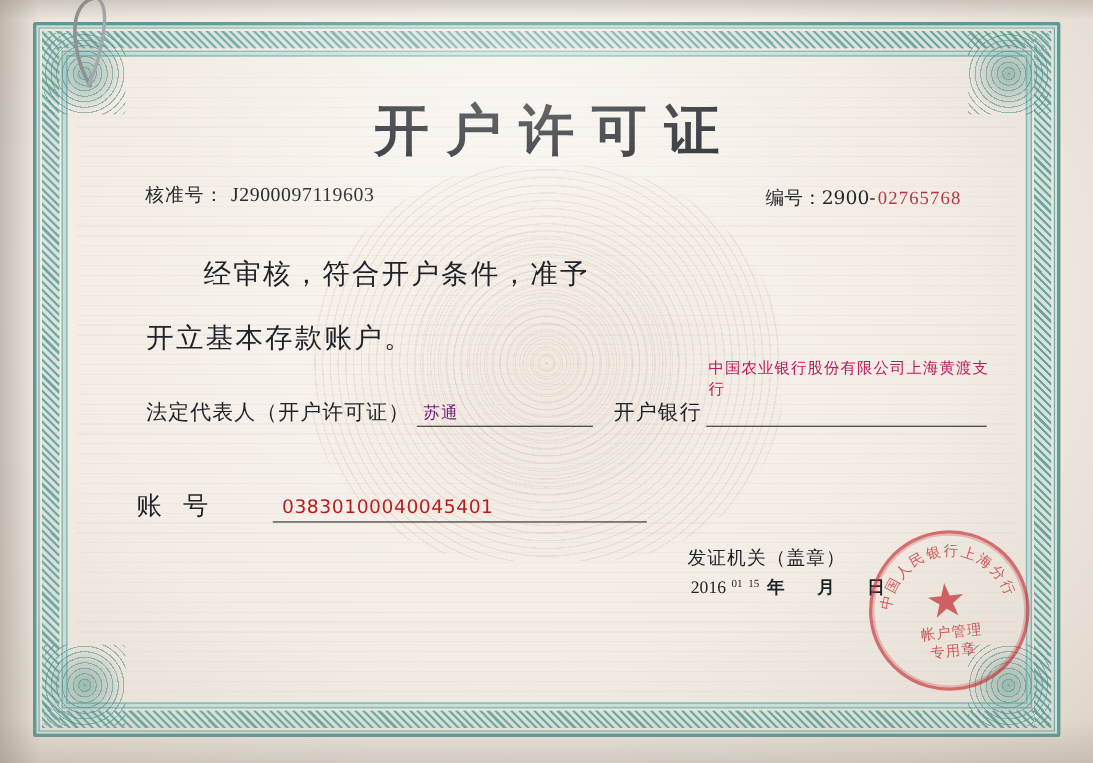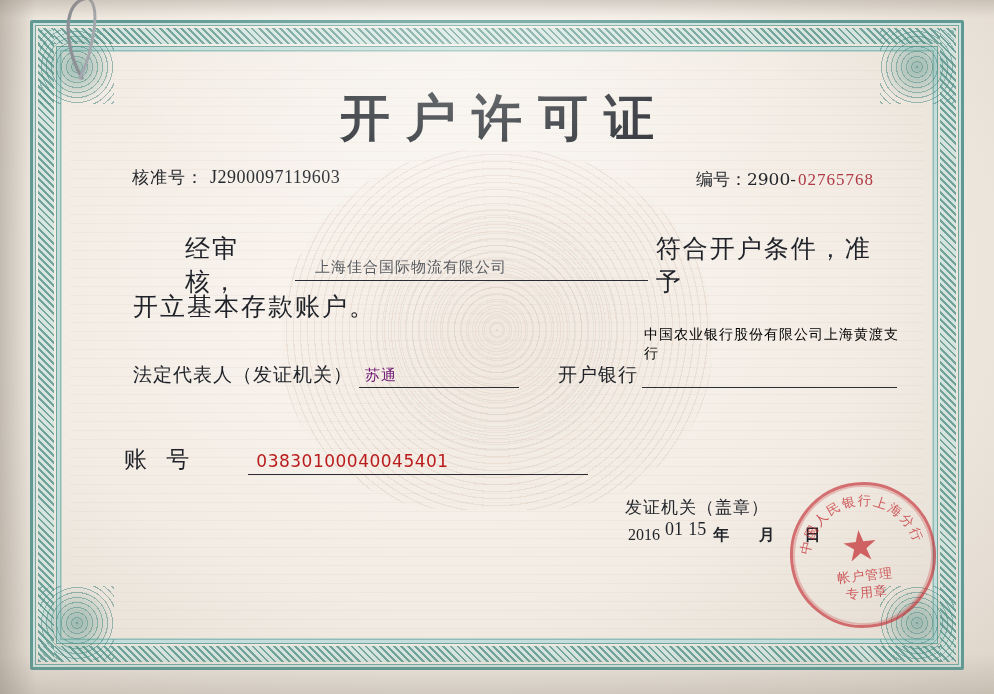--- a/index.html
+++ b/index.html
@@ -283,21 +283,21 @@
     border-bottom: 1.5px solid #2a2d33;
     height: 24px;
   }
   .row-bank .fill .handwritten {
     position: absolute;
     left: 2px;
     bottom: 24px;
     width: 260px;
     font-size: 14px;
     line-height: 19px;
-    color: #000000;
+    color: #be185d;
     font-family: Liberation Sans, sans-serif;
   }
 
   .row-account {
     position: absolute;
     left: 124px;
     top: 444px;
     font-family: "DejaVu Serif", "Liberation Serif", serif;
     font-size: 23px;
     letter-spacing: 6px;
@@ -342,21 +342,21 @@
     font-family: "DejaVu Serif", "Liberation Serif", serif;
     font-size: 16px;
     color: #1f2228;
     white-space: nowrap;
   }
   .issuer-date .year {
     font-family: "Liberation Serif", serif;
   }
   .issuer-date .mo, .issuer-date .dy {
     font-family: "Liberation Serif", serif;
-    font-size: 18px;
+    font-size: 10px;
     position: relative;
     top: -5px;
   }
   .issuer-date .cn {
     font-size: 16px;
     letter-spacing: 12px;
     margin-left: 2px;
     font-weight: bold;
   }
 
@@ -461,30 +461,27 @@
     <div class="row-approval">
       <span class="label">核准号：</span><span class="value">J2900097119603</span>
     </div>
 
     <div class="row-number">
       <span>编号：2900-</span><span class="serial">02765768</span>
     </div>
 
     <div class="body-line1">
       <span>经审核，</span>
-      <span class="fill">
-        <span class="handwritten">上海佳合国际物流有限公司</span>
-      </span>
       <span>符合开户条件，准予</span>
     </div>
 
     <div class="body-line2">开立基本存款账户。</div>
 
     <div class="row-legal">
-      <span>法定代表人（发证机关）</span>
+      <span>法定代表人（开户许可证）</span>
       <span class="fill">
         <span class="handwritten">苏通</span>
       </span>
     </div>
 
     <div class="row-bank">
       <span>开户银行</span>
       <span class="fill">
         <span class="handwritten">中国农业银行股份有限公司上海黄渡支行</span>
       </span>

